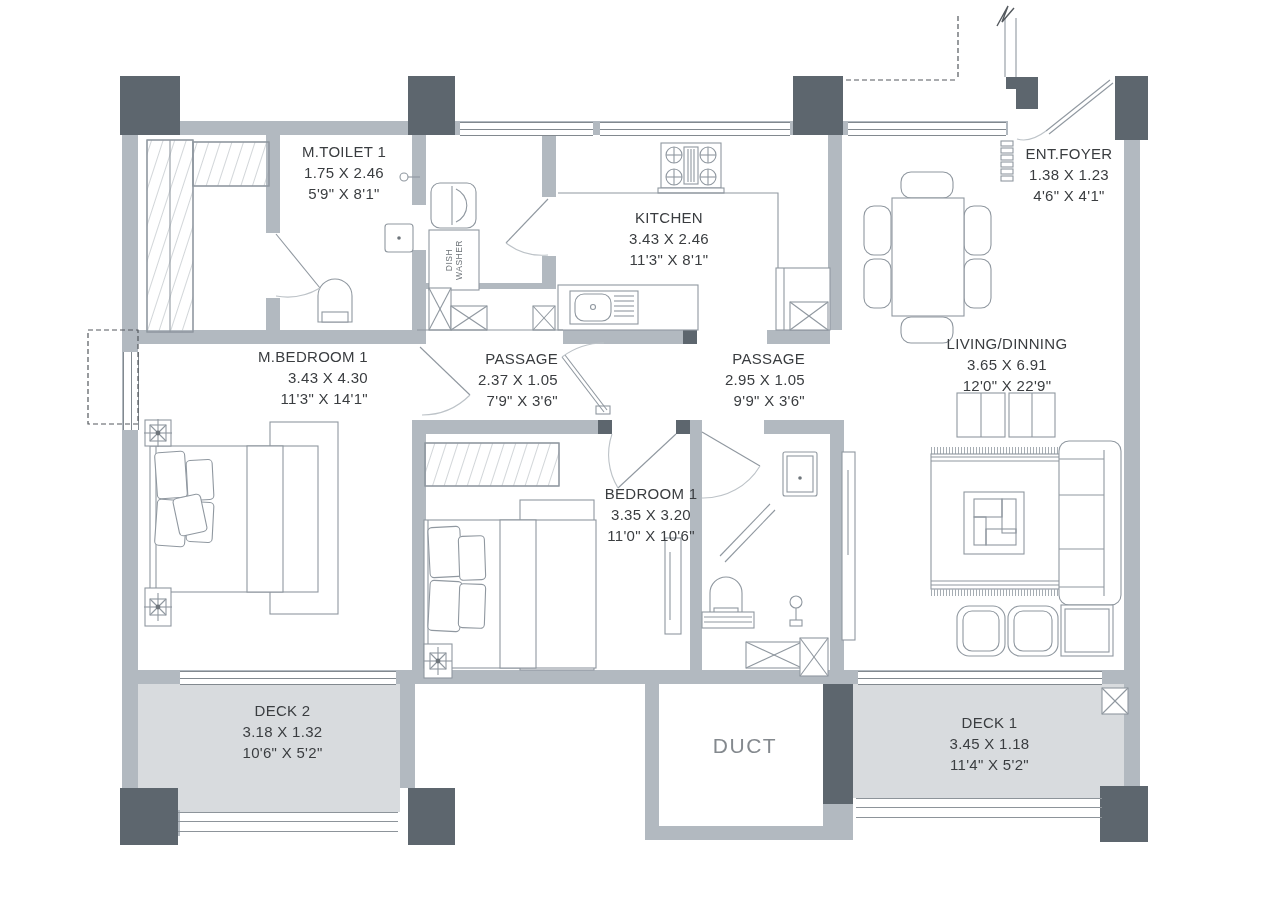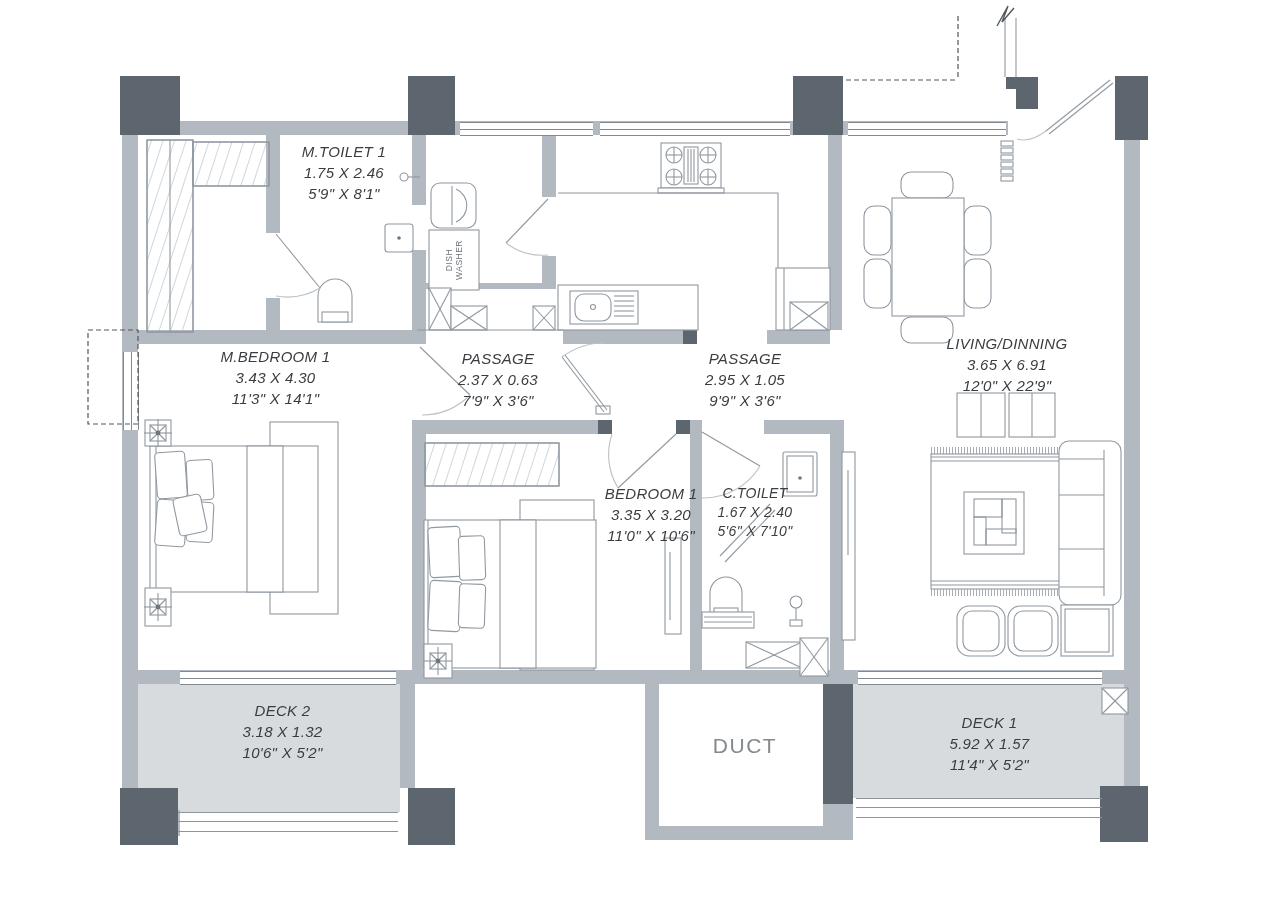--- a/index.html
+++ b/index.html
@@ -16,22 +16,22 @@
   .fx{position:absolute;left:0;top:0;width:1280px;height:907px;}
   .fx *{stroke:#9098a0;stroke-width:1.1;fill:none;}
   .fx .f{fill:#ffffff;}
   .fx .pat{stroke:#a6adb3;stroke-width:1;}
   .fx .hA{fill:url(#hA);}
   .fx .fr{fill:url(#fr);stroke:none;}
   .fx .arc{stroke:#bdc3c8;}
   .fx .dsh{stroke:#54595e;stroke-width:1.2;stroke-dasharray:5 3;}
   .fx .zz{stroke:#54595e;stroke-width:1.4;}
   .fx .dotf{fill:#6e757b;stroke:none;}
-  .lbl{position:absolute;color:#3a3d40;font-size:15px;line-height:21px;letter-spacing:.3px;text-align:center;white-space:nowrap;font-style:italic;}
-  .lbl.left{text-align:center;}
+  .lbl{position:absolute;color:#3a3d40;font-size:15px;line-height:21px;letter-spacing:.3px;text-align:center;white-space:nowrap;}
+  .lbl.left{text-align:right;}
   .lbl.sm{font-size:14px;line-height:19px;}
   .duct-lbl{position:absolute;color:#84898e;font-size:21px;letter-spacing:1.5px;text-align:center;}
   .dw-lbl{position:absolute;left:424px;top:235px;width:60px;height:50px;transform:rotate(-90deg);
           font-size:8.5px;line-height:10px;color:#6d7378;text-align:center;display:flex;
           flex-direction:column;justify-content:center;letter-spacing:.5px;}
 </style>
 </head>
 <body>
 
 <div class="plan">
@@ -371,59 +371,64 @@
       <line x1="1102" y1="688" x2="1128" y2="714"></line>
         <line x1="1128" y1="688" x2="1102" y2="714"></line>
     </g>
   </svg>
 
   <div class="lbl" style="left:268px;top:141px;width:152px">
     <div>M.TOILET 1</div>
     <div>1.75 X 2.46</div>
     <div>5'9" X 8'1"</div>
   </div>
+  <div class="lbl" style="left:580px;top:207px;width:178px">
+    <div>KITCHEN</div>
+    <div>3.43 X 2.46</div>
+    <div>11'3" X 8'1"</div>
+  </div>
+  <div class="lbl" style="left:1014px;top:143px;width:110px">
+    <div>ENT.FOYER</div>
+    <div>1.38 X 1.23</div>
+    <div>4'6" X 4'1"</div>
+  </div>
   <div class="lbl left" style="left:183px;top:346px;width:185px">
     <div>M.BEDROOM 1</div>
     <div>3.43 X 4.30</div>
     <div>11'3" X 14'1"</div>
   </div>
   <div class="lbl left" style="left:438px;top:348px;width:120px">
     <div>PASSAGE</div>
-    <div>2.37 X 0.63</div>
+    <div>2.37 X 1.05</div>
     <div>7'9" X 3'6"</div>
   </div>
   <div class="lbl left" style="left:685px;top:348px;width:120px">
     <div>PASSAGE</div>
     <div>2.95 X 1.05</div>
     <div>9'9" X 3'6"</div>
   </div>
   <div class="lbl" style="left:903px;top:333px;width:208px">
     <div>LIVING/DINNING</div>
     <div>3.65 X 6.91</div>
     <div>12'0" X 22'9"</div>
   </div>
   <div class="lbl" style="left:578px;top:483px;width:146px">
     <div>BEDROOM 1</div>
     <div>3.35 X 3.20</div>
     <div>11'0" X 10'6"</div>
   </div>
-  <div class="lbl left sm" style="left:700px;top:484px;width:110px">
-    <div>C.TOILET</div>
-    <div>1.67 X 2.40</div>
-    <div>5'6" X 7'10"</div>
-  </div>
   <div class="lbl" style="left:205px;top:700px;width:155px">
     <div>DECK 2</div>
     <div>3.18 X 1.32</div>
     <div>10'6" X 5'2"</div>
   </div>
   <div class="duct-lbl" style="left:700px;top:734px;width:90px">DUCT</div>
   <div class="lbl" style="left:912px;top:712px;width:155px">
     <div>DECK 1</div>
-    <div>5.92 X 1.57</div>
+    <div>3.45 X 1.18</div>
     <div>11'4" X 5'2"</div>
   </div>
 
   <div class="dw-lbl">
     <span>DISH</span>
     <span>WASHER</span>
   </div>
 
 </div>
 

